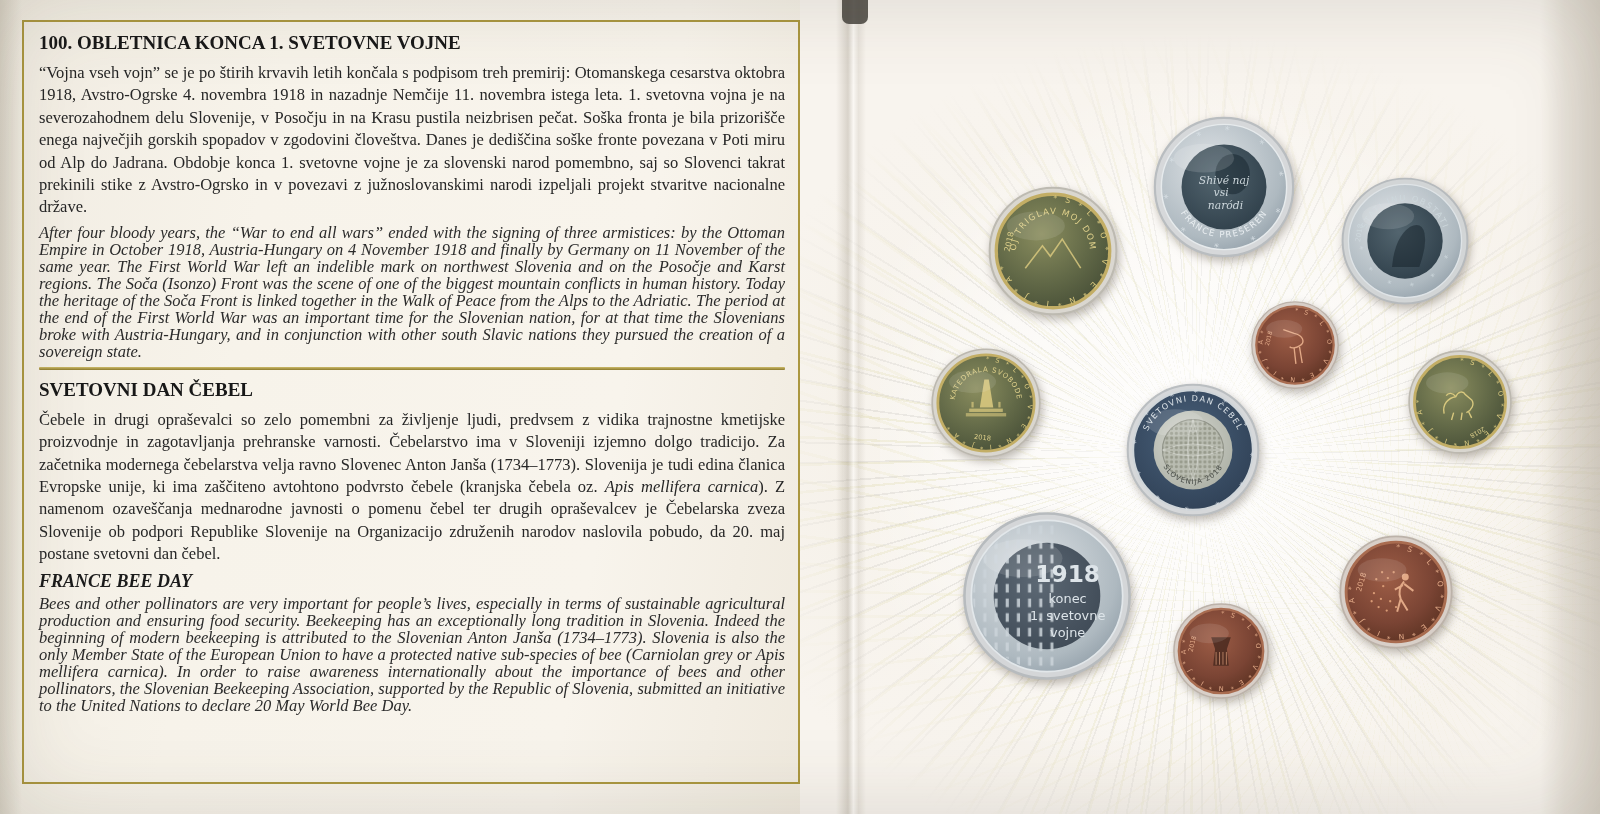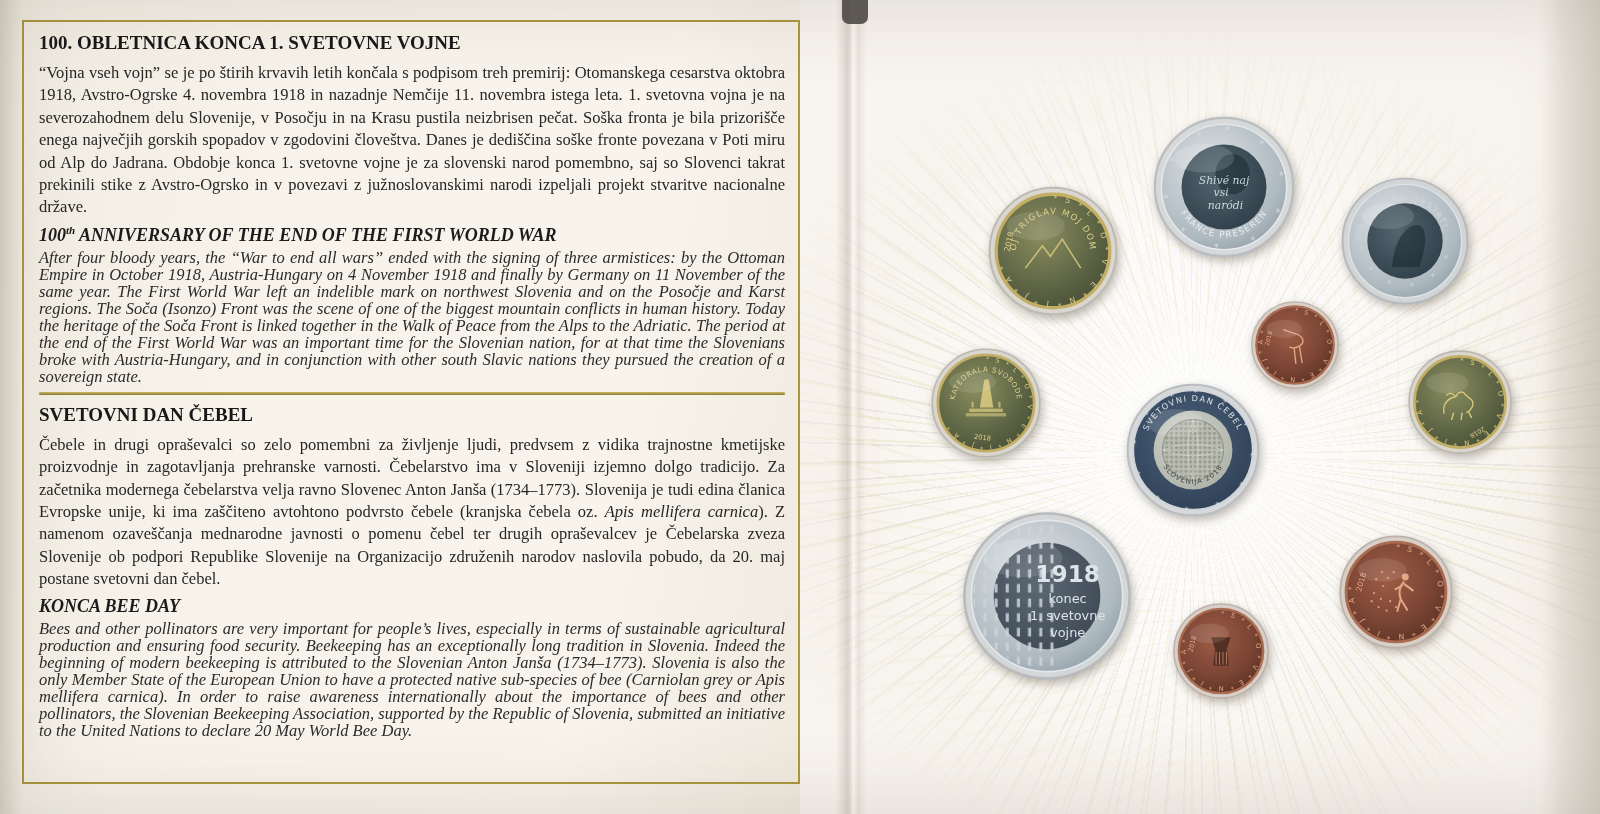--- a/index.html
+++ b/index.html
@@ -73,29 +73,28 @@
 <body>
 
 <div class="scene">
 
   <div class="page-left">
     <div class="frame">
 
       <h1 class="hd-sl">100. OBLETNICA KONCA 1. SVETOVNE VOJNE</h1>
       <p class="par-sl">“Vojna vseh vojn” se je po štirih krvavih letih končala s podpisom treh premirij: Otomanskega cesarstva oktobra 1918, Avstro-Ogrske 4. novembra 1918 in nazadnje Nemčije 11. novembra istega leta. 1. svetovna vojna je na severozahodnem delu Slovenije, v Posočju in na Krasu pustila neizbrisen pečat. Soška fronta je bila prizorišče enega največjih gorskih spopadov v zgodovini človeštva. Danes je dediščina soške fronte povezana v Poti miru od Alp do Jadrana. Obdobje konca 1. svetovne vojne je za slovenski narod pomembno, saj so Slovenci takrat prekinili stike z Avstro-Ogrsko in v povezavi z južnoslovanskimi narodi izpeljali projekt stvaritve nacionalne države.</p>
 
-      <h2 class="hd-en"><span>100</span><sup>th</sup><span> ANNIVERSARY OF THE END OF THE FIRST WORLD WAR</span></h2>
       <p class="par-en">After four bloody years, the “War to end all wars” ended with the signing of three armistices: by the Ottoman Empire in October 1918, Austria-Hungary on 4 November 1918 and finally by Germany on 11 November of the same year. The First World War left an indelible mark on northwest Slovenia and on the Posočje and Karst regions. The Soča (Isonzo) Front was the scene of one of the biggest mountain conflicts in human history. Today the heritage of the Soča Front is linked together in the Walk of Peace from the Alps to the Adriatic. The period at the end of the First World War was an important time for the Slovenian nation, for at that time the Slovenians broke with Austria-Hungary, and in conjunction with other south Slavic nations they pursued the creation of a sovereign state.</p>
 
       <div class="divider"></div>
 
       <h1 class="hd-sl">SVETOVNI DAN ČEBEL</h1>
       <p class="par-sl"><span>Čebele in drugi opraševalci so zelo pomembni za življenje ljudi, predvsem z vidika trajnostne kmetijske proizvodnje in zagotavljanja prehranske varnosti. Čebelarstvo ima v Sloveniji izjemno dolgo tradicijo. Za začetnika modernega čebelarstva velja ravno Slovenec Anton Janša (1734–1773). Slovenija je tudi edina članica Evropske unije, ki ima zaščiteno avtohtono podvrsto čebele (kranjska čebela oz. </span><i>Apis mellifera carnica</i><span>). Z namenom ozaveščanja mednarodne javnosti o pomenu čebel ter drugih opraševalcev je Čebelarska zveza Slovenije ob podpori Republike Slovenije na Organizacijo združenih narodov naslovila pobudo, da 20. maj postane svetovni dan čebel.</span></p>
 
-      <h2 class="hd-en">KONCA BEE DAY</h2>
+      <h2 class="hd-en">FRANCE BEE DAY</h2>
       <p class="par-en">Bees and other pollinators are very important for people’s lives, especially in terms of sustainable agricultural production and ensuring food security. Beekeeping has an exceptionally long tradition in Slovenia. Indeed the beginning of modern beekeeping is attributed to the Slovenian Anton Janša (1734–1773). Slovenia is also the only Member State of the European Union to have a protected native sub-species of bee (Carniolan grey or Apis mellifera carnica). In order to raise awareness internationally about the importance of bees and other pollinators, the Slovenian Beekeeping Association, supported by the Republic of Slovenia, submitted an initiative to the United Nations to declare 20 May World Bee Day.</p>
 
     </div>
   </div>
 
   <div class="page-right"></div>
   <div class="rays rays-gray"></div>
   <div class="rays rays-yellow"></div>
   <div class="rays rays-mesh"></div>
   <div class="ray-fade"></div>

